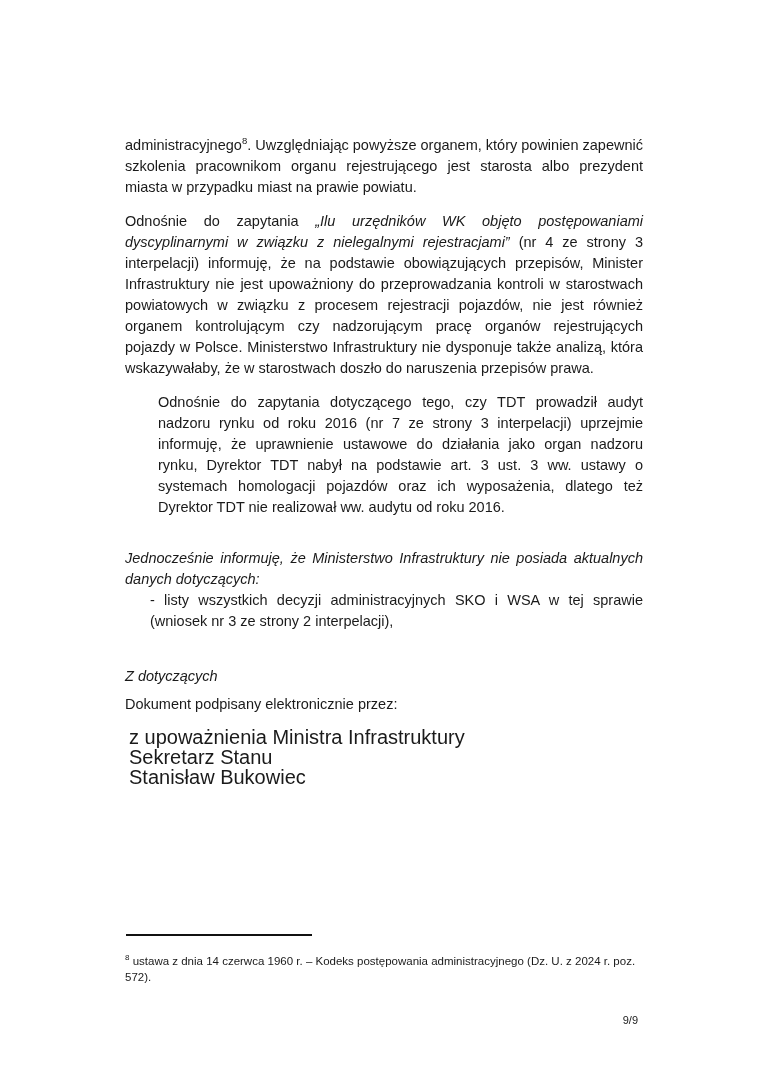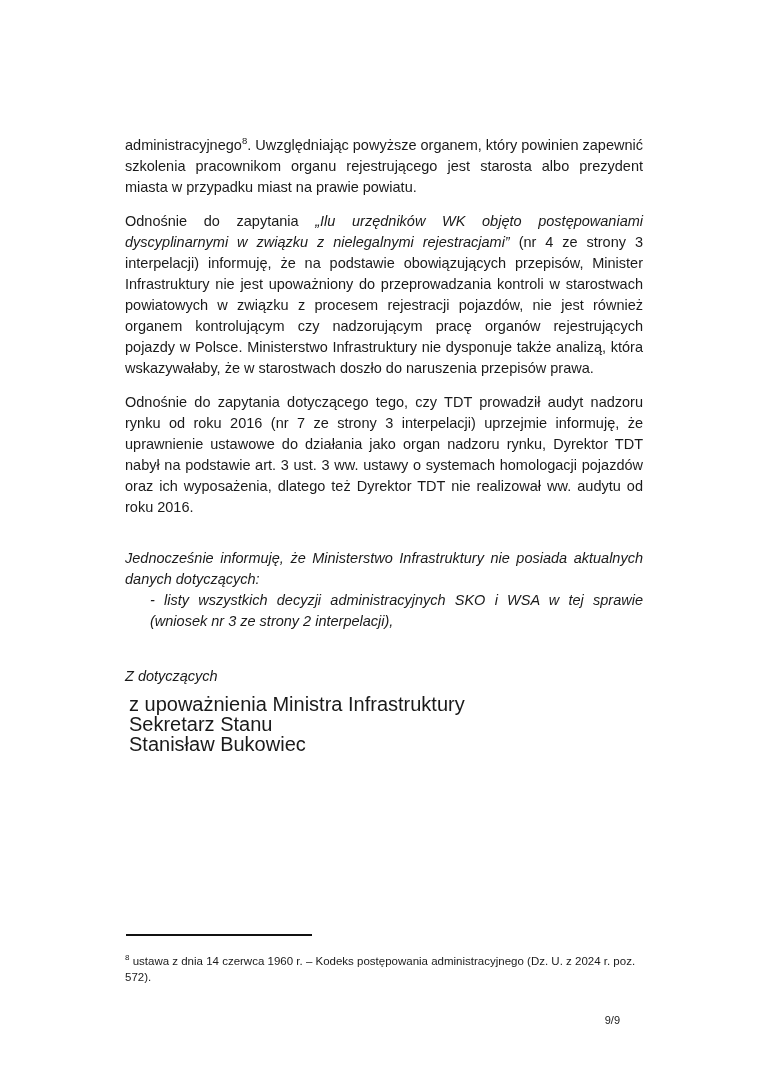--- a/index.html
+++ b/index.html
@@ -31,24 +31,24 @@
   }
   .para sup {
     font-size: 9.5px;
     line-height: 0;
   }
   .quote-italic {
     font-style: italic;
   }
   .para-gap-large {
     margin-bottom: 30px;
+    margin-left: 33px;
   }
   .list-block {
     margin: 0 0 34px 25px;
-    font-style: italic;
   }
   .list-item {
     margin: 0;
     font-size: 14.5px;
     line-height: 21px;
     text-align: justify;
   }
   .closing {
     margin: 0 0 7px 0;
     font-size: 14.5px;
@@ -88,21 +88,21 @@
     color: #1a1a1a;
     margin-top: 13px;
   }
   .footnote sup {
     font-size: 8px;
     line-height: 0;
   }
   .page-number {
     position: absolute;
     top: 1014px;
-    left: 500px;
+    left: 518px;
     width: 120px;
     text-align: right;
     font-size: 11px;
     color: #1a1a1a;
   }
 </style>
 </head>
 <body>
 
 <div class="page">
@@ -115,20 +115,21 @@
     <p class="para para-gap-large">Odnośnie do zapytania dotyczącego tego, czy TDT prowadził audyt nadzoru rynku od roku 2016 (nr 7 ze strony 3 interpelacji) uprzejmie informuję, że uprawnienie ustawowe do działania jako organ nadzoru rynku, Dyrektor TDT nabył na podstawie art. 3 ust. 3 ww. ustawy o systemach homologacji pojazdów oraz ich wyposażenia, dlatego też Dyrektor TDT nie realizował ww. audytu od roku 2016.</p>
 
     <p class="para" style="margin-bottom:0;font-style:italic;">Jednocześnie informuję, że Ministerstwo Infrastruktury nie posiada aktualnych danych dotyczących:</p>
 
     <div class="list-block">
       <p class="list-item">- listy wszystkich decyzji administracyjnych SKO i WSA w tej sprawie (wniosek nr 3 ze strony 2 interpelacji),</p>
     </div>
 
     <p class="closing">Z dotyczących</p>
 
+    <p class="signed-line">Dokument podpisany elektronicznie przez:</p>
 
     <div class="signature-block">
       <div>z upoważnienia Ministra Infrastruktury</div>
       <div>Sekretarz Stanu</div>
       <div>Stanisław Bukowiec</div>
     </div>
 
   </div>
 
   <div class="footnote-separator"></div>

